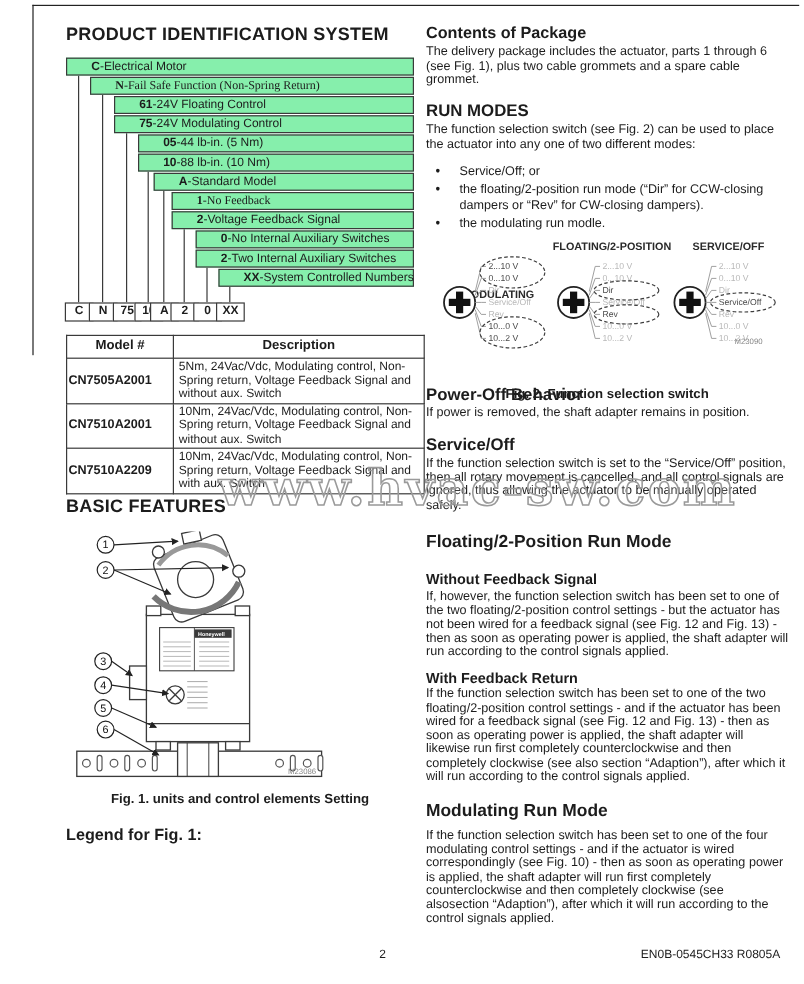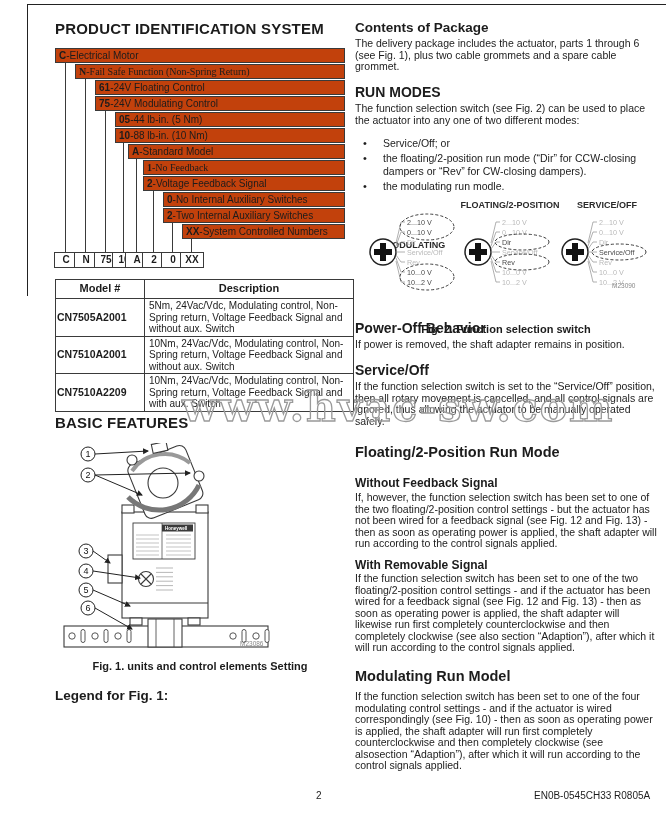--- a/index.html
+++ b/index.html
@@ -7,22 +7,22 @@
         font-family:"Liberation Sans", sans-serif;color:#1c1c1c;}
   .h1{font-size:15px;font-weight:700;letter-spacing:.2px;}
   .h2{font-size:13.5px;font-weight:700;}
   .h3{font-size:12px;font-weight:700;}
   .abs{position:absolute;}
   .body-text{font-size:10.5px;line-height:11.5px;}
   
   .border-line{background:#222;}
   
   #tree{position:absolute;left:55px;top:48px;width:290px;height:222px;}
-  .tree-row{position:absolute;height:13px;border:1px solid #3a3a3a;background:#c2410c;
-            font-size:10px;line-height:13px;padding-left:3px;white-space:nowrap;right:0;}
+  .tree-row{position:absolute;height:13px;border:1px solid #3a3a3a;background:#86efac;
+            font-size:10px;line-height:13px;padding-left:20px;white-space:nowrap;right:0;}
   .tree-line{position:absolute;width:1px;background:#3a3a3a;}
   .code-cell{position:absolute;top:204px;width:22px;height:14px;border:1px solid #3a3a3a;
              font-size:10px;font-weight:700;text-align:center;line-height:14px;background:#fff;}
   
   #model-table{position:absolute;left:55px;top:279px;border-collapse:collapse;}
   #model-table th,#model-table td{border:1px solid #3a3a3a;font-size:10px;line-height:11.5px;}
   #model-table th{font-size:11px;font-weight:700;height:16px;}
   #model-table td.model{width:86px;font-weight:700;font-size:10.5px;}
   #model-table td.desc{width:200px;padding:1px 4px;}
   
@@ -313,21 +313,21 @@
   <div class="abs body-text" style="left:355px;top:339px;width:302px;">If power is removed, the shaft adapter remains in position.</div>
 
   <div class="abs h2" style="left:355px;top:362px;font-size:14px;">Service/Off</div>
   <div class="abs body-text" style="left:355px;top:381px;width:302px;">If the function selection switch is set to the “Service/Off” position, then all rotary movement is cancelled, and all control signals are ignored, thus allowing the actuator to be manually operated safely.</div>
 
   <div class="abs h2" style="left:355px;top:444px;font-size:14.5px;">Floating/2-Position Run Mode</div>
 
   <div class="abs h3" style="left:355px;top:476px;">Without Feedback Signal</div>
   <div class="abs body-text" style="left:355px;top:492px;width:302px;">If, however, the function selection switch has been set to one of the two floating/2-position control settings - but the actuator has not been wired for a feedback signal (see Fig. 12 and Fig. 13) - then as soon as operating power is applied, the shaft adapter will run according to the control signals applied.</div>
 
-  <div class="abs h3" style="left:355px;top:558px;">With Removable Signal</div>
+  <div class="abs h3" style="left:355px;top:558px;">With Feedback Return</div>
   <div class="abs body-text" style="left:355px;top:573px;width:302px;">If the function selection switch has been set to one of the two floating/2-position control settings - and if the actuator has been wired for a feedback signal (see Fig. 12 and Fig. 13) - then as soon as operating power is applied, the shaft adapter will likewise run first completely counterclockwise and then completely clockwise (see also section “Adaption”), after which it will run according to the control signals applied.</div>
 
-  <div class="abs h2" style="left:355px;top:668px;font-size:14.5px;">Modulating Run Model</div>
+  <div class="abs h2" style="left:355px;top:668px;font-size:14.5px;">Modulating Run Mode</div>
   <div class="abs body-text" style="left:355px;top:691px;width:302px;">If the function selection switch has been set to one of the four modulating control settings - and if the actuator is wired correspondingly (see Fig. 10) - then as soon as operating power is applied, the shaft adapter will run first completely counterclockwise and then completely clockwise (see alsosection “Adaption”), after which it will run according to the control signals applied.</div>
 
   <div class="abs" style="left:316px;top:790px;font-size:10px;">2</div>
   <div class="abs" style="left:534px;top:790px;font-size:10px;">EN0B-0545CH33 R0805A</div>
 </div>
 
 </body></html>

